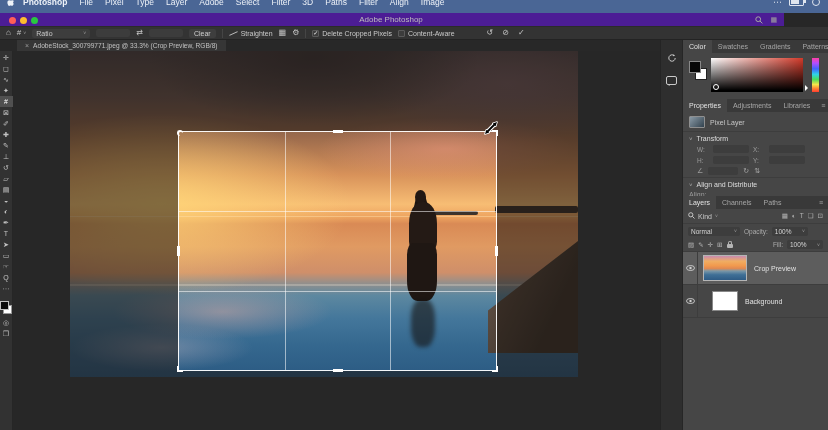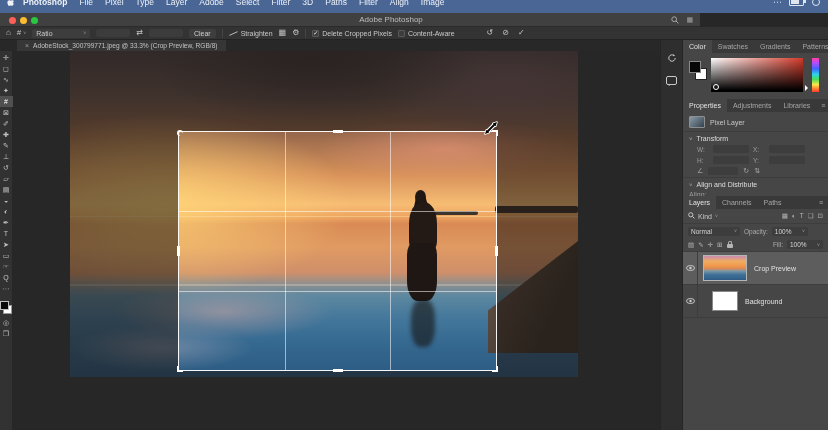--- a/index.html
+++ b/index.html
@@ -12,21 +12,21 @@
   .apple{display:flex;align-items:center;margin-right:2px;}
   .mitem{padding:0 6px;white-space:nowrap;}
   .mitem.bold{font-weight:bold;}
   .mspacer{flex:1;}
   .mstat{color:#e8edf5;font-size:9px;margin-right:7px;}
   .battery{position:relative;width:13px;height:6px;border:1px solid #dfe5ee;border-radius:1px;margin-right:8px;}
   .battery i{position:absolute;left:1px;top:1px;bottom:1px;width:8px;background:#dfe5ee;}
   .battery:after{content:"";position:absolute;right:-3px;top:1px;width:2px;height:3px;background:#dfe5ee;}
   .clock{width:8px;height:8px;border:1px solid #dfe5ee;border-radius:50%;box-sizing:border-box;}
   
-  #titlebar{position:absolute;left:0;top:13px;width:700px;height:14px;background:#404040;
+  #titlebar{position:absolute;left:0;top:13px;width:784px;height:14px;background:#4c1d95;
             border-bottom:1px solid #2b2b2b;box-sizing:border-box;padding-left:48px;}
   .tl{position:absolute;top:3.5px;width:7px;height:7px;border-radius:50%;}
   .tl.red{left:9px;background:#ff5f57;}
   .tl.yellow{left:20px;background:#febc2e;}
   .tl.green{left:31px;background:#29c840;}
   .wtitle{position:absolute;left:391px;top:0;transform:translateX(-50%);line-height:14px;
           font-size:8px;color:#bdbdbd;white-space:nowrap;}
   .tb-right{position:absolute;right:7px;top:0;height:14px;display:flex;align-items:center;gap:7px;
             color:#9f9f9f;font-size:7px;}
   

